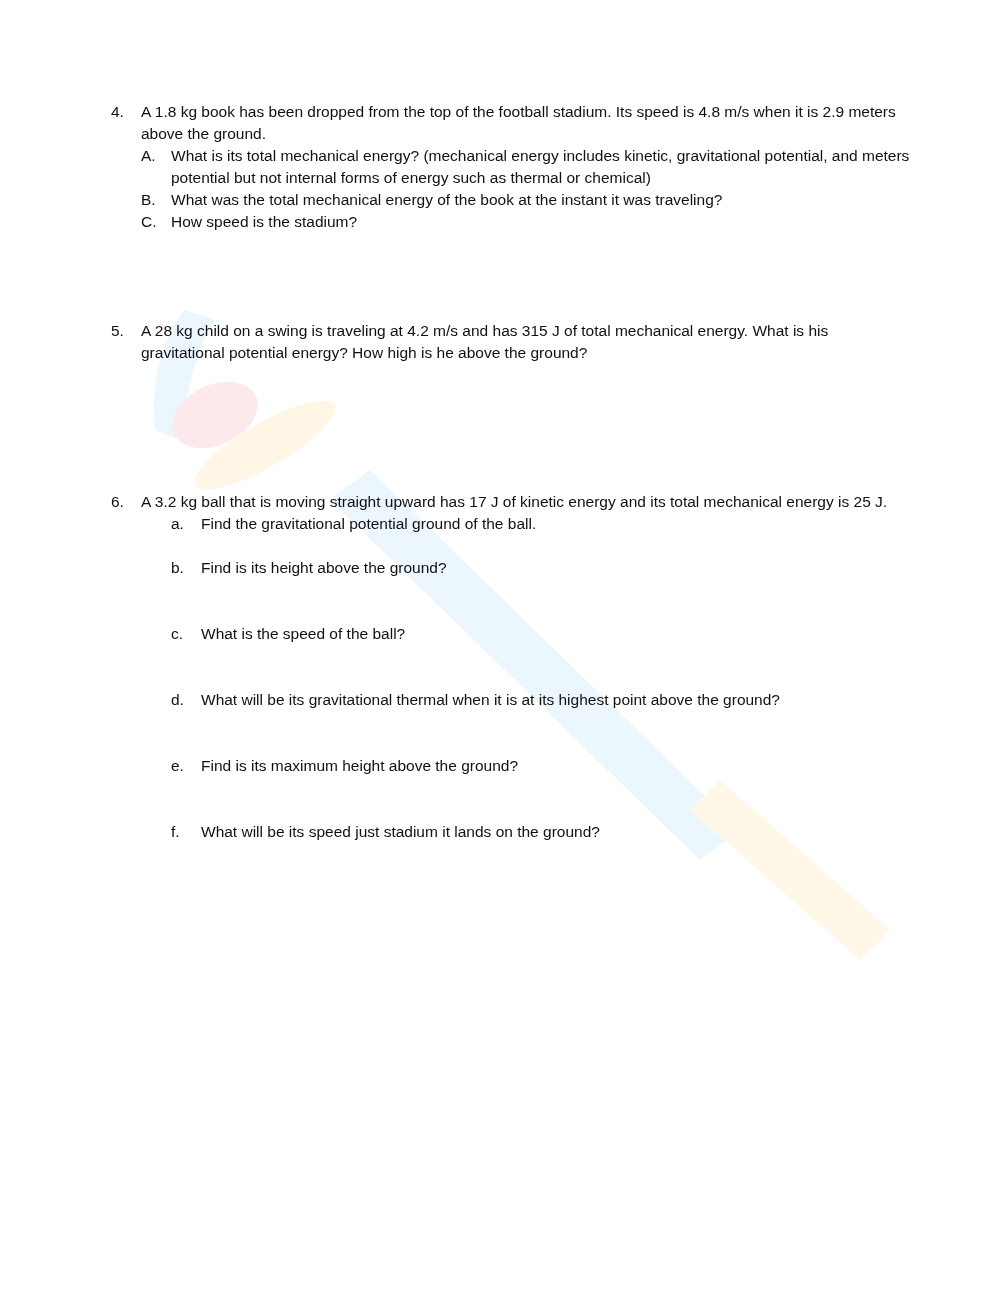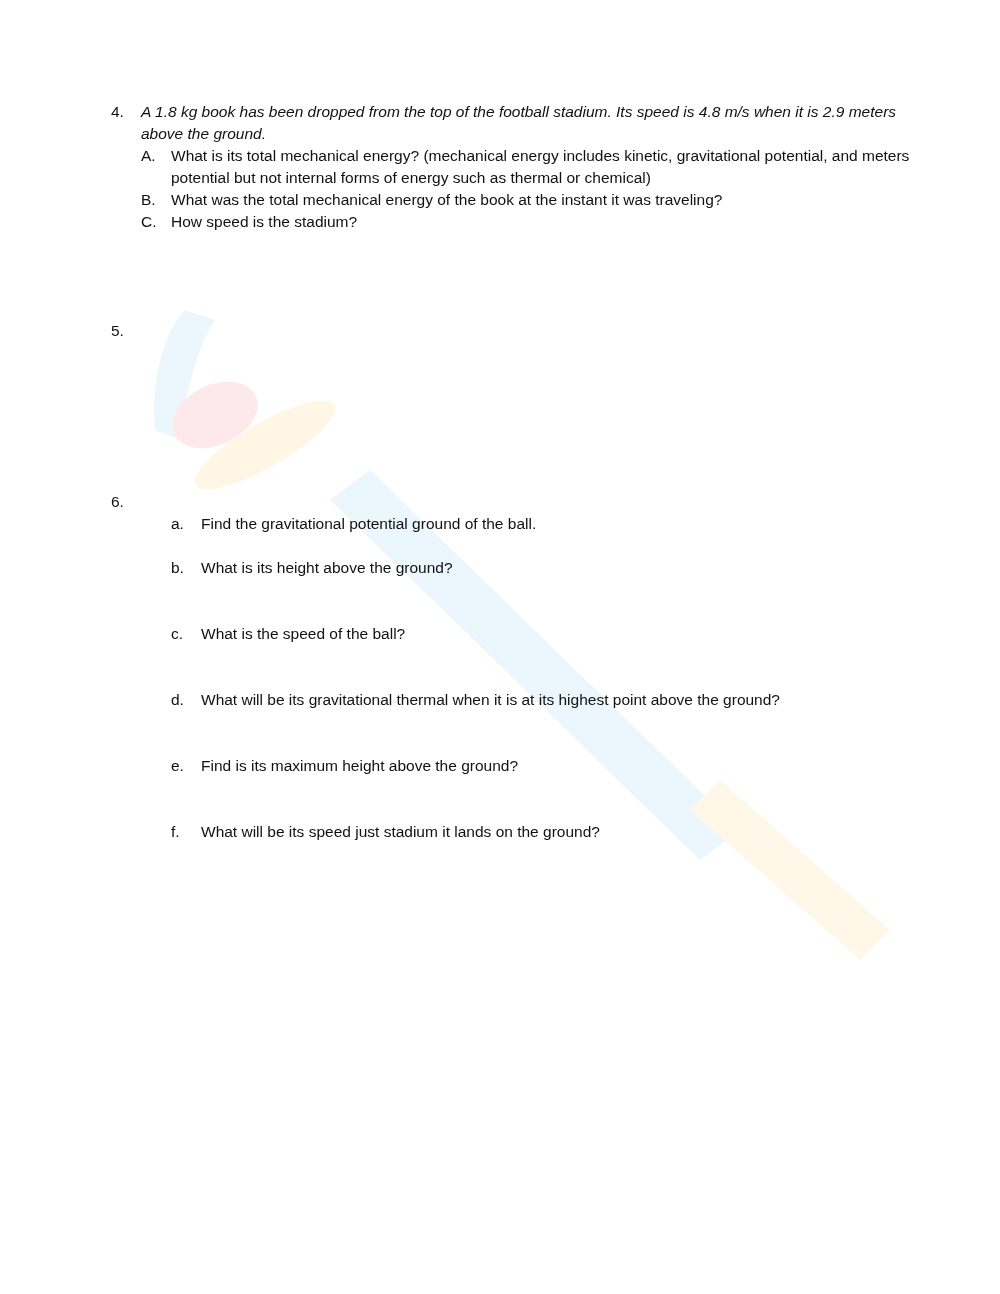--- a/index.html
+++ b/index.html
@@ -4,21 +4,21 @@
   <style>
     html, body { margin: 0; padding: 0; background: #ffffff; }
     body {
       width: 1000px; height: 1294px; position: relative; overflow: hidden;
       font-family: "Liberation Sans", "DejaVu Sans", sans-serif;
       color: #111111; font-size: 15.5px; line-height: 22px;
     }
     .watermark { position: absolute; left: 0; top: 0; width: 1000px; height: 1294px; pointer-events: none; }
     .q { position: absolute; left: 111px; width: 830px; }
     .qnum { position: absolute; left: 0; top: 0; }
-    .qtext { position: absolute; left: 30px; width: 800px; font-style: italic; }
+    .qtext { position: absolute; left: 30px; width: 800px; }
     .sub { position: absolute; }
     .sub .lbl { position: absolute; left: 0; top: 0; }
     .sub .txt { position: absolute; left: 30px; width: 760px; }
   </style>
 </head>
 <body>
 
 <svg class="watermark" viewBox="0 0 1000 1294" xmlns="http://www.w3.org/2000/svg">
   <g opacity="0.9">
     <path d="M185 310 C165 330 150 380 155 430 L180 440 C185 400 195 350 215 320 Z" fill="#e9f5fd"></path>
@@ -41,31 +41,33 @@
     <div class="txt">What was the total mechanical energy of the book at the instant it was traveling?</div>
   </div>
   <div class="sub" style="left:30px;top:110px;">
     <span class="lbl">C.</span>
     <div class="txt">How speed is the stadium?</div>
   </div>
 </div>
 
 <div class="q" style="top:320px;height:50px;">
   <span class="qnum">5.</span>
+  <div class="qtext" style="top:0;width:740px;">A 28 kg child on a swing is traveling at 4.2 m/s and has 315 J of total mechanical energy. What is his gravitational potential energy?  How high is he above the ground?</div>
 </div>
 
 <div class="q" style="top:491px;height:360px;">
   <span class="qnum">6.</span>
+  <div class="qtext" style="top:0;width:830px;white-space:nowrap;">A 3.2 kg ball that is moving straight upward has 17 J of kinetic energy and its total mechanical energy is 25 J.</div>
   <div class="sub" style="left:60px;top:22px;">
     <span class="lbl">a.</span>
     <div class="txt">Find the gravitational potential ground of the ball.</div>
   </div>
   <div class="sub" style="left:60px;top:66px;">
     <span class="lbl">b.</span>
-    <div class="txt">What is its height above the ground?</div>
+    <div class="txt">Find is its height above the ground?</div>
   </div>
   <div class="sub" style="left:60px;top:132px;">
     <span class="lbl">c.</span>
     <div class="txt">What is the speed of the ball?</div>
   </div>
   <div class="sub" style="left:60px;top:198px;">
     <span class="lbl">d.</span>
     <div class="txt" style="white-space:nowrap;">What will be its gravitational thermal when it is at its highest point above the ground?</div>
   </div>
   <div class="sub" style="left:60px;top:264px;">

